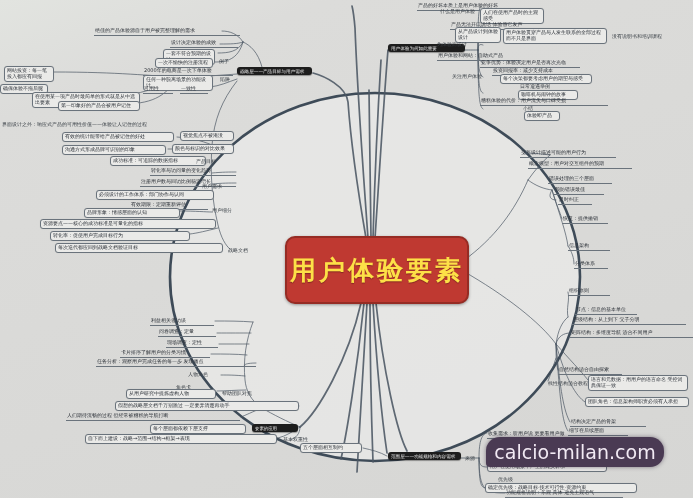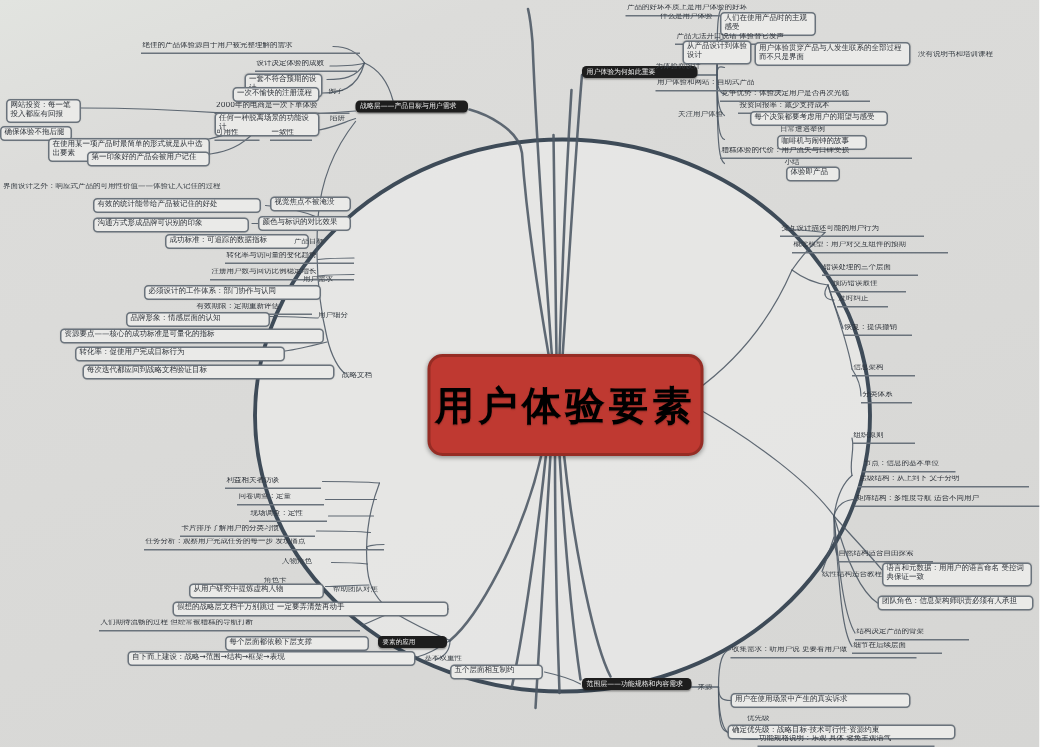--- a/index.html
+++ b/index.html
@@ -10,21 +10,21 @@
   }
   #wires{position:absolute;left:0;top:0;width:693px;height:498px;}
   .node{position:absolute;box-sizing:border-box;color:#2e333a;line-height:1.18;}
   .s-box{background:#eaeae8;border:0.8px solid #6a737c;border-radius:3px;padding:1px 2px;box-shadow:0 0 1px rgba(0,0,0,.15);}
   .s-u{border-bottom:0.9px solid #6a737c;padding:0 1px 1px 1px;white-space:nowrap;overflow:hidden;}
   .s-plain{white-space:nowrap;overflow:hidden;color:#3a4047;}
   .s-dark{background:#1d1d1d;color:#ececec;border-radius:3px;padding:1.5px 3px;white-space:nowrap;overflow:hidden;box-shadow:0 1px 1px rgba(0,0,0,.35);}
   #center-node{
     position:absolute;left:285px;top:236px;width:180px;height:64px;
     background:#bf3931;border:2px solid #962c24;border-radius:10px;
-    color:#000000;font-size:26px;font-weight:bold;letter-spacing:3px;
+    color:#fde047;font-size:26px;font-weight:bold;letter-spacing:3px;
     display:flex;align-items:center;justify-content:center;
     box-shadow:0 1px 3px rgba(0,0,0,.35);text-shadow:0 1px 1px rgba(0,0,0,.3);
   }
   #watermark{
     position:absolute;left:486px;top:437px;width:178px;height:30px;
     background:#4a3a53;border-radius:14px 14px 14px 4px;
     color:#f2eaf4;font-size:19px;display:flex;align-items:center;justify-content:center;
     box-shadow:0 0 4px rgba(40,25,50,.5);
   }
 </style>
@@ -198,13 +198,14 @@
       <div class="node s-u" style="left: 572px; top: 317px; width: 114px; font-size: 5px;">层级结构：从上到下 父子分明</div>
       <div class="node s-u" style="left: 570px; top: 330px; width: 126px; font-size: 5px;">矩阵结构：多维度导航 适合不同用户</div>
       <div class="node s-u" style="left: 558px; top: 367px; width: 64px; font-size: 5px;">自然结构适合自由探索</div>
       <div class="node s-plain" style="left: 548px; top: 381px; width: 58px; font-size: 5px;">线性结构适合教程</div>
       <div class="node s-box" style="left: 588px; top: 375px; width: 100px; font-size: 5px;">语言和元数据：用用户的语言命名 受控词典保证一致</div>
       <div class="node s-box" style="left: 585px; top: 397px; width: 104px; font-size: 5px;">团队角色：信息架构师职责必须有人承担</div>
       <div class="node s-u" style="left: 570px; top: 419px; width: 76px; font-size: 5px;">结构决定产品的骨架</div>
       <div class="node s-u" style="left: 568px; top: 428px; width: 60px; font-size: 5px;">细节在后续层面</div>
     </div>
   <div id="center-node" class="center">用户体验要素</div>
+  <div id="watermark">calcio-milan.com</div>
 </div>
 
 </body></html>

